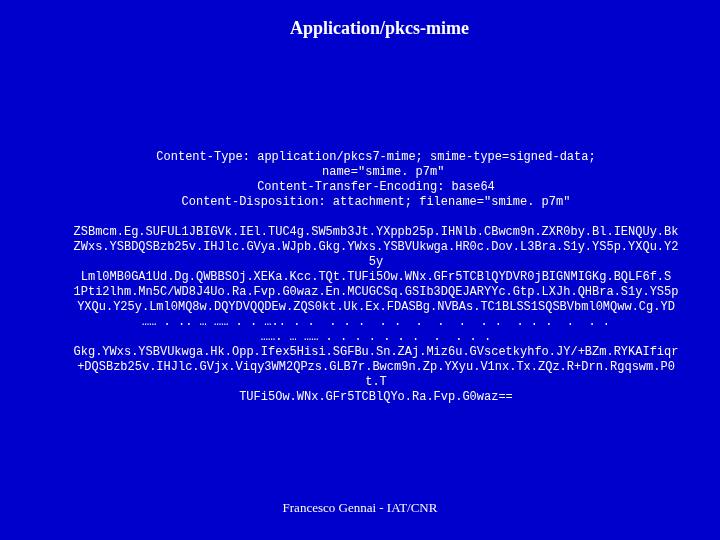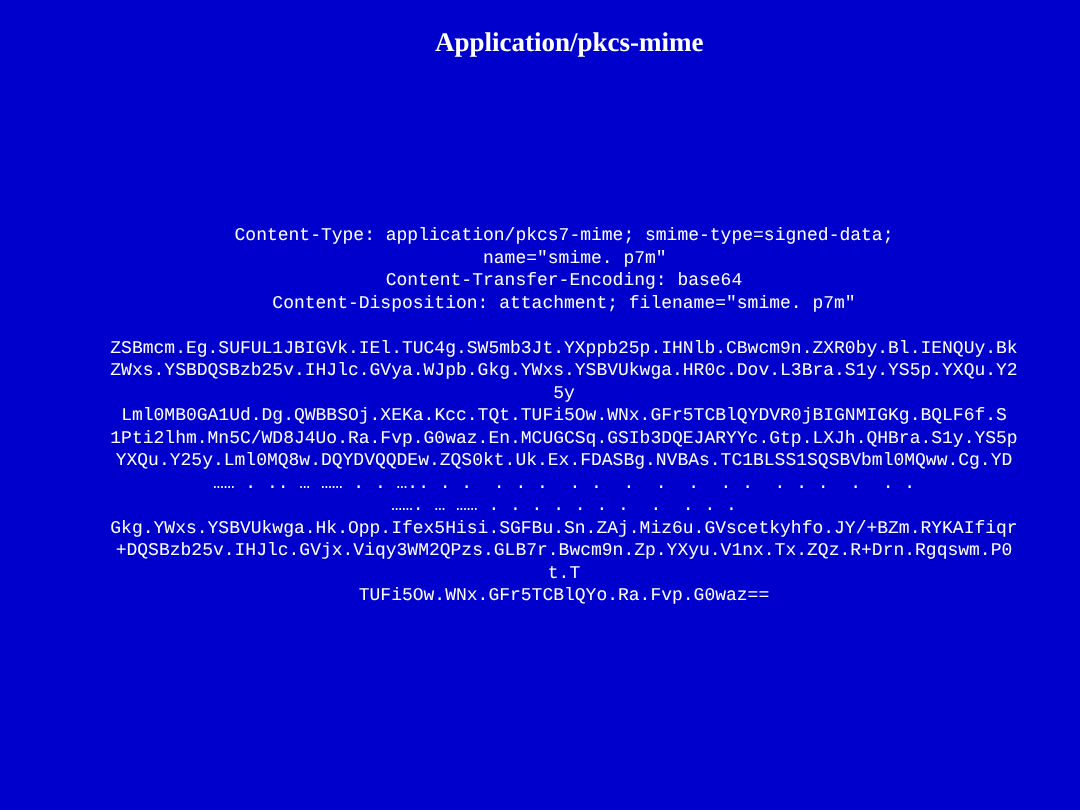--- a/index.html
+++ b/index.html
@@ -64,13 +64,14 @@
 <span>ZWxs.YSBDQSBzb25v.IHJlc.GVya.WJpb.Gkg.YWxs.YSBVUkwga.HR0c.Dov.L3Bra.S1y.YS5p.YXQu.Y25y</span>
 <span>Lml0MB0GA1Ud.Dg.QWBBSOj.XEKa.Kcc.TQt.TUFi5Ow.WNx.GFr5TCBlQYDVR0jBIGNMIGKg.BQLF6f.S</span>
 <span>1Pti2lhm.Mn5C/WD8J4Uo.Ra.Fvp.G0waz.En.MCUGCSq.GSIb3DQEJARYYc.Gtp.LXJh.QHBra.S1y.YS5p</span>
 <span>YXQu.Y25y.Lml0MQ8w.DQYDVQQDEw.ZQS0kt.Uk.Ex.FDASBg.NVBAs.TC1BLSS1SQSBVbml0MQww.Cg.YD</span>
 <span>…… . .. … …… . . ….. . .  . . .  . .  .  .  .  . .  . . .  .  . .</span>
 <span>……. … …… . . . . . . .  .  . . .</span>
 <span>Gkg.YWxs.YSBVUkwga.Hk.Opp.Ifex5Hisi.SGFBu.Sn.ZAj.Miz6u.GVscetkyhfo.JY/+BZm.RYKAIfiqr</span>
 <span>+DQSBzb25v.IHJlc.GVjx.Viqy3WM2QPzs.GLB7r.Bwcm9n.Zp.YXyu.V1nx.Tx.ZQz.R+Drn.Rgqswm.P0t.T</span>
 <span>TUFi5Ow.WNx.GFr5TCBlQYo.Ra.Fvp.G0waz==</span></div>
 
+  <div class="footer">Francesco Gennai - IAT/CNR</div>
 </div>
 
 </body></html>

